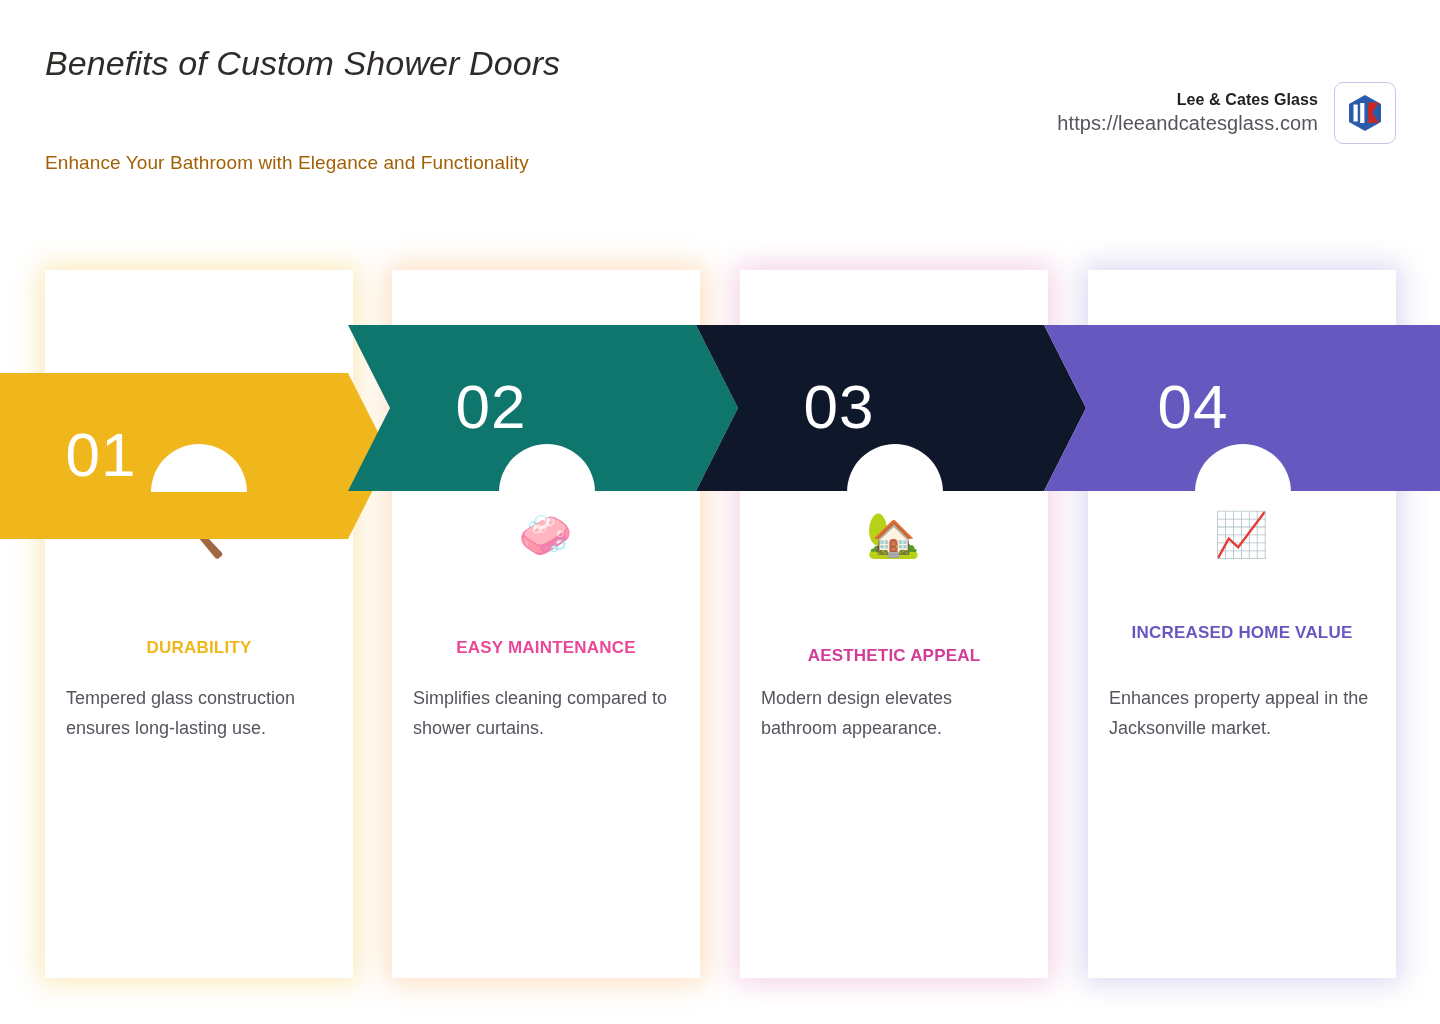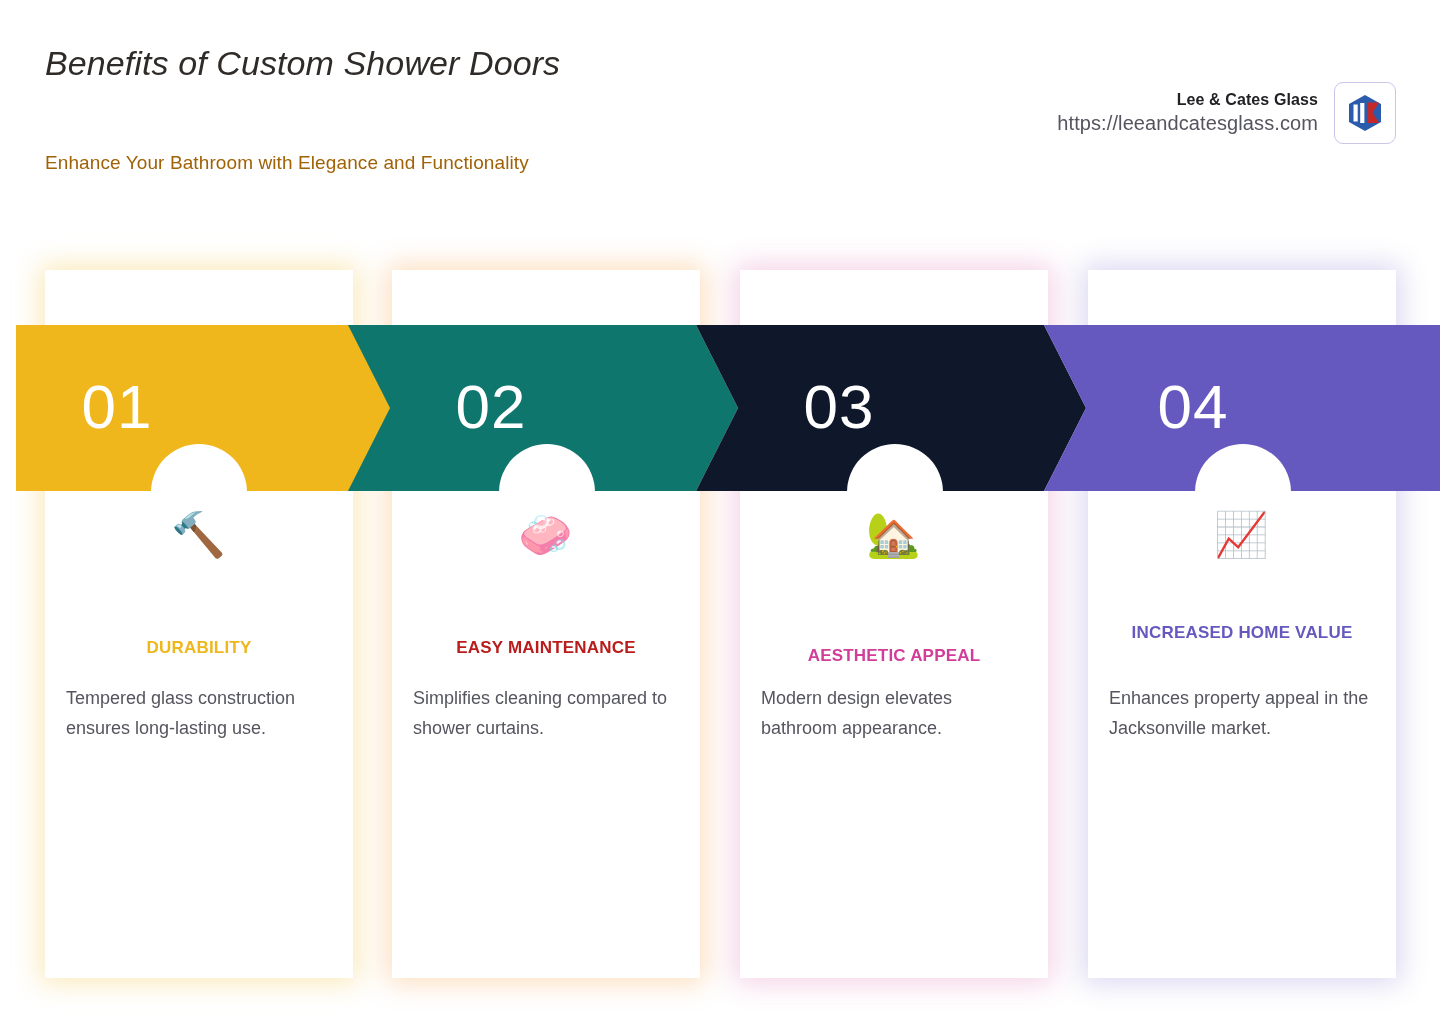--- a/index.html
+++ b/index.html
@@ -178,24 +178,25 @@
     text-align: center;
     color: #ffffff;
     font-size: 62px;
     font-weight: 300;
     line-height: 72px;
     letter-spacing: 1px;
   }
 
   
   .chev.s1 {
-    left: 16px;
+    left: 0;
     width: 390px;
     background: #EFB71C;
     clip-path: polygon(0 0, 348px 0, 390px 83px, 348px 166px, 0 166px);
+    margin-top: 48px;
   }
   .chev.s1 .num { left: -40px; right: 148px; }
 
   .chev.s2 {
     left: 348px;
     width: 390px;
     background: #0f766e;
     clip-path: polygon(0 0, 348px 0, 390px 83px, 348px 166px, 0 166px, 42px 83px);
   }
   .chev.s2 .num { left: 42px; right: 146px; }
@@ -262,21 +263,21 @@
       <div class="card-body">
         <div class="card-icon">🔨</div>
         <div class="card-heading" style="color:#EFB71C">DURABILITY</div>
         <div class="card-text">Tempered glass construction ensures long-lasting use.</div>
       </div>
     </div>
 
     <div class="card c2">
       <div class="card-body">
         <div class="card-icon">🧼</div>
-        <div class="card-heading" style="color:#b91c1c">EASY MAINTENANCE</div>
+        <div class="card-heading" style="color:#ec4899">EASY MAINTENANCE</div>
         <div class="card-text">Simplifies cleaning compared to shower curtains.</div>
       </div>
     </div>
 
     <div class="card c3">
       <div class="card-body">
         <div class="card-icon">🏡</div>
         <div class="card-heading" style="color:#D13D98; top:373px;">AESTHETIC APPEAL</div>
         <div class="card-text">Modern design elevates bathroom appearance.</div>
       </div>

